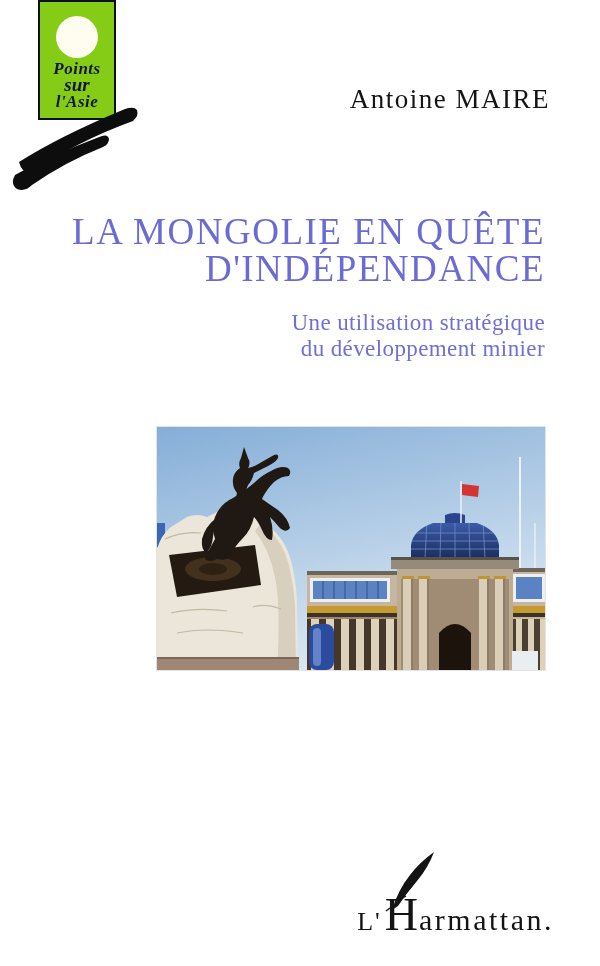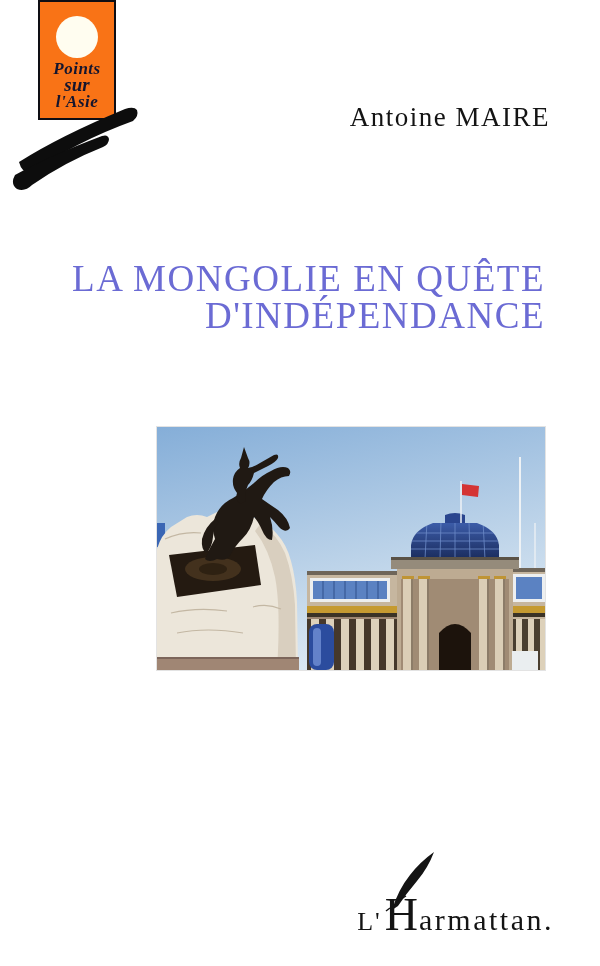--- a/index.html
+++ b/index.html
@@ -6,46 +6,46 @@
   body {
     width:600px; height:966px; background:#ffffff;
     font-family:"Liberation Serif", serif;
     position:relative; overflow:hidden;
   }
   .cover { position:relative; width:600px; height:966px; background:#ffffff; }
 
   
   .badge {
     position:absolute; left:38px; top:0; width:78px; height:120px;
-    background:#f97316; border:2px solid #0e0e14; box-sizing:border-box; z-index:2;
+    background:#84cc16; border:2px solid #0e0e14; box-sizing:border-box; z-index:2;
   }
   .badge-circle {
     position:absolute; left:50%; top:14px; transform:translateX(-50%);
     width:42px; height:42px; border-radius:50%; background:#fffdf0;
   }
   .badge-text {
     position:absolute; left:0; top:57px; width:100%; text-align:center;
     font-style:italic; font-weight:700; color:#15152e;
   }
   .badge-line-big   { font-size:17px; line-height:19px; letter-spacing:0.5px; }
   .badge-line-small { font-size:19px; line-height:14px; }
 
   .strokes { position:absolute; left:5px; top:96px; z-index:3; }
 
   
   .author {
     position:absolute; top:84px; right:50px;
-    font-size:27px; letter-spacing:1.5px; color:#141414; white-space:nowrap;margin-top:18px;
+    font-size:27px; letter-spacing:1.5px; color:#141414; white-space:nowrap;
   }
 
   
   .title {
     position:absolute; top:213px; right:55px; text-align:right;
     font-size:37px; line-height:37px; letter-spacing:1.5px;
-    color:#6b6bd4; white-space:nowrap;margin-top:47px;
+    color:#6b6bd4; white-space:nowrap;
   }
   .subtitle {
     position:absolute; top:310px; right:55px; text-align:right;
     font-size:23px; line-height:26px; letter-spacing:0.4px;
     color:#6f6fd6; white-space:nowrap;
   }
 
   
   .photo {
     position:absolute; left:157px; top:427px; width:388px; height:243px;
@@ -87,20 +87,22 @@
   </svg>
 
   <div class="author">Antoine MAIRE</div>
 
   <div class="title">
     <div>LA MONGOLIE EN QUÊTE</div>
     <div>D'INDÉPENDANCE</div>
   </div>
 
   <div class="subtitle">
+    <div>Une utilisation stratégique</div>
+    <div>du développement minier</div>
   </div>
 
   <div class="photo">
     <svg width="388" height="243" viewBox="0 0 388 243">
       <defs>
         <linearGradient id="sky" x1="0" y1="0" x2="0.35" y2="1">
           <stop offset="0" stop-color="#85aed8"></stop>
           <stop offset="1" stop-color="#dae7f2"></stop>
         </linearGradient>
         <linearGradient id="dome" x1="0" y1="0" x2="0" y2="1">

